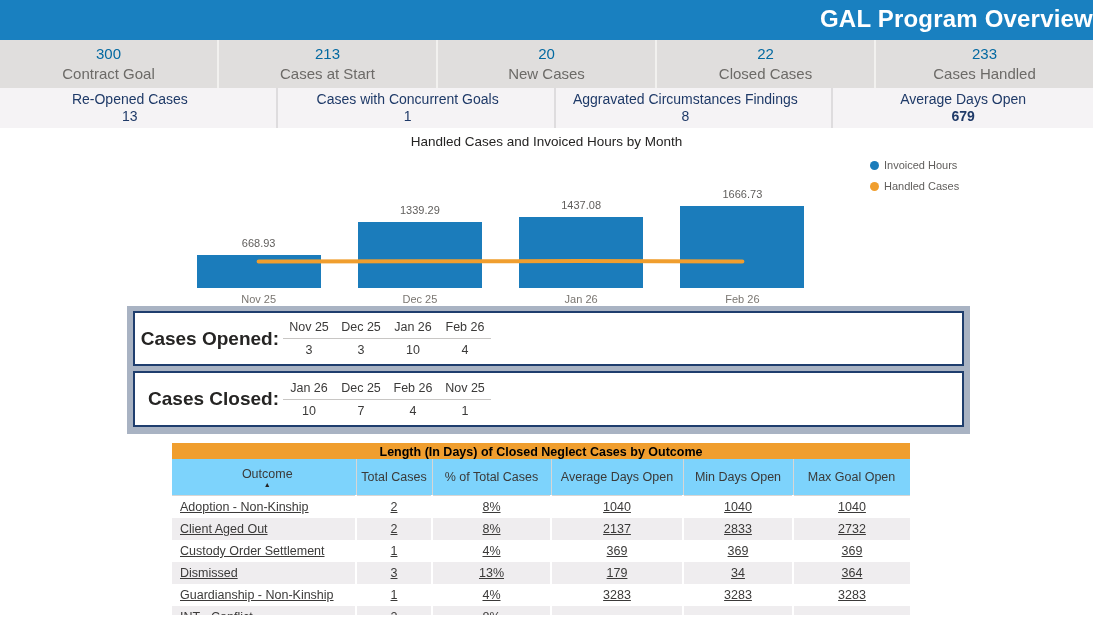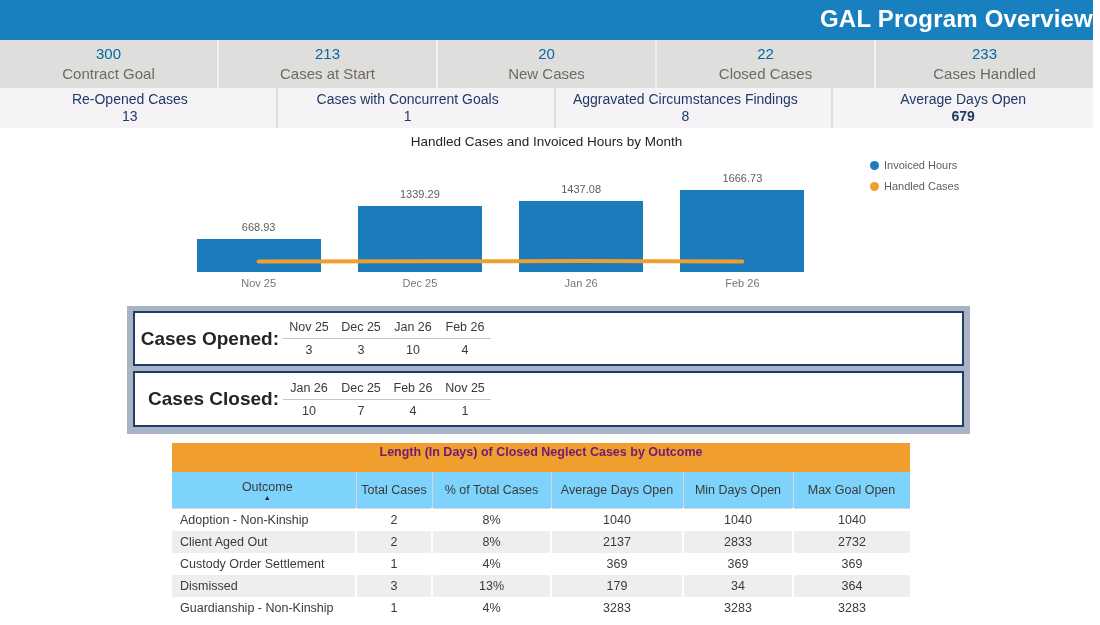--- a/index.html
+++ b/index.html
@@ -21,21 +21,21 @@
   .kpi2{position:absolute;left:0;top:88px;width:1093px;height:40px;background:#F5F3F5;display:flex;gap:16px;}
   .kpi2 .cell{flex:1;text-align:center;color:#1F3A68;padding-top:3px;box-sizing:border-box;}
   .kpi2 .cell + .cell{border-left:2px solid #DEDCDE;}
   .kpi2 .l,.kpi2 .v{font-size:14px;line-height:17px;}
   .kpi2 .cell:nth-child(4) .v{font-weight:bold;}
 
   
   .chart-title{position:absolute;top:134px;left:0;width:1093px;text-align:center;
                font-size:13.5px;color:#252423;}
   .chart-area{position:absolute;left:178px;top:152px;width:645px;height:120px;}
-  .bar-group{position:absolute;top:0;height:120px;width:25%;}
+  .bar-group{position:absolute;top:16px;height:120px;width:25%;}
   .g0{left:0}.g1{left:25%}.g2{left:50%}.g3{left:75%}
   .bar{position:absolute;bottom:0;left:50%;margin-left:-62px;width:124px;background:#1B7CBB;}
   .bar-top-label{position:absolute;left:0;width:100%;text-align:center;font-size:11px;color:#605E5C;}
   .bar-inner-label{position:absolute;bottom:12px;left:0;width:100%;text-align:left;
                    font-size:11px;font-weight:600;color:#fff;}
   .x-label{position:absolute;top:125px;left:0;width:100%;text-align:center;font-size:11px;color:#7A7671;}
   .line-svg{position:absolute;left:0;top:0;pointer-events:none;}
   .legend{position:absolute;left:870px;top:157px;}
   .legend-item{display:flex;align-items:center;height:16px;margin-bottom:5px;
                font-size:11px;color:#605E5C;}
@@ -49,31 +49,31 @@
   .mbox + .mbox{margin-top:5px;height:56px;}
   .m-label{width:144px;text-align:right;font-size:19px;font-weight:bold;color:#252423;}
   .m-cols{margin-left:4px;}
   .m-row{display:flex;}
   .m-head{border-bottom:1px solid #C8C6C4;padding-bottom:4px;}
   .m-vals{padding-top:4px;}
   .m-col{width:52px;text-align:center;font-size:12.5px;color:#3B3A39;}
 
   
   .tbl-wrap{position:absolute;left:172px;top:443px;width:738px;height:172px;overflow:hidden;}
-  .tbl-title{height:29px;line-height:19px;background:#F09E2E;color:#701a75;font-weight:bold;
+  .tbl-title{height:16px;line-height:19px;background:#F09E2E;color:#000000;font-weight:bold;
              font-size:12.5px;text-align:center;}
   .tbl-wrap table{width:738px;border-collapse:collapse;table-layout:fixed;}
   .tbl-wrap th{height:34px;font-weight:400;font-size:12.5px;color:#3B3A39;
                border-right:1px solid #D8D6D4;border-bottom:1px solid #D8D6D4;
                text-align:center;vertical-align:middle;background:#7dd3fc;}
   .th-outcome{text-align:left;padding-left:8px;}
   .th-outcome .cap{line-height:14px;}
   .th-outcome .sort{font-size:7px;line-height:7px;color:#252423;}
   .tbl-wrap td{height:22px;font-size:12.5px;color:#3B3A39;text-align:center;
-               border-right:2px solid #fff;padding:0;}
+               border-right:2px solid #fff;padding:0;text-decoration:underline;}
   .tbl-wrap td:first-child{text-align:left;padding-left:8px;}
   .tbl-wrap td:last-child{border-right:none;}
   .tbl-wrap tbody tr:nth-child(even){background:#EFEDEF;}
 </style>
 </head>
 <body>
 
 <div class="canvas">
 
   <header class="topbar">

